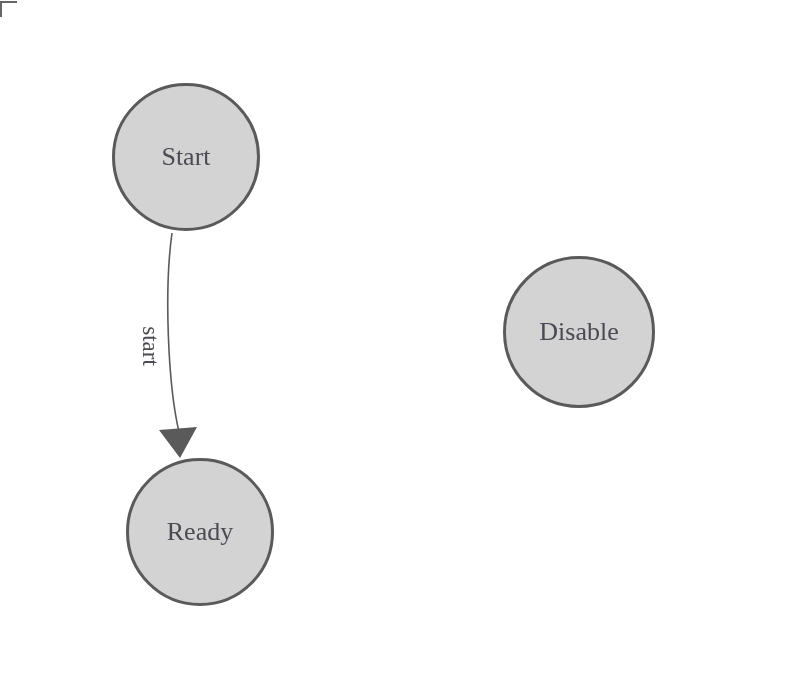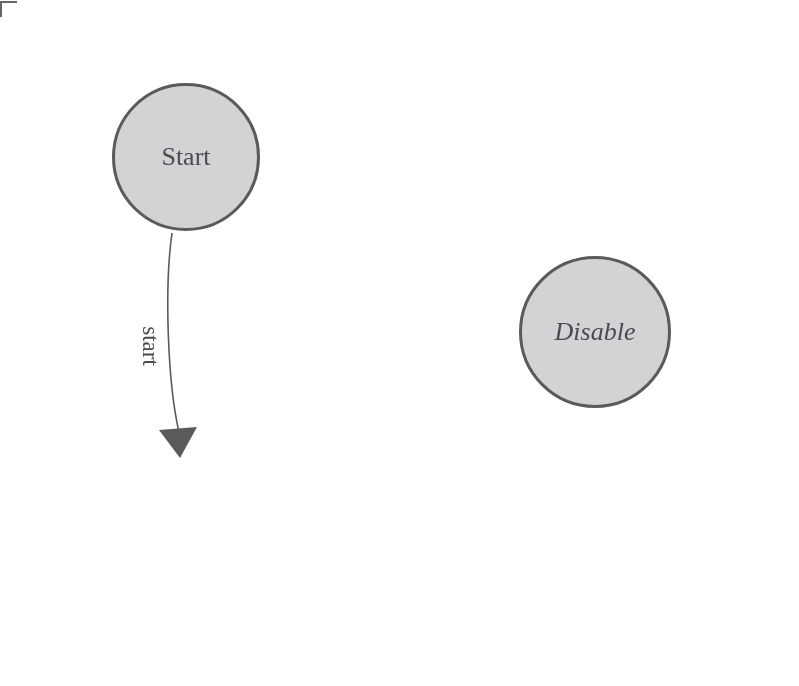--- a/index.html
+++ b/index.html
@@ -40,21 +40,21 @@
     border-radius: 50%;
     background: #d3d3d3;
     border: 3px solid #5a5a5a;
     display: flex;
     align-items: center;
     justify-content: center;
     cursor: default;
   }
   .node--start   { left: 112px; top:  83px; width: 148px; height: 148px; }
   .node--ready   { left: 126px; top: 458px; width: 148px; height: 148px; }
-  .node--disable { left: 519px; top: 256px; width: 152px; height: 152px; font-style: italic; }
+  .node--disable { left: 503px; top: 256px; width: 152px; height: 152px; }
   .node-label {
     font-size: 26px;
     color: #4a4a52;
     line-height: 1;
     user-select: none;
   }
   .edge-label {
     position: absolute;
     left: 150px;
     top: 346px;
@@ -77,18 +77,21 @@
     <path d="M 172 233 C 164 290, 168 385, 179 432" fill="none" stroke="#5a5a5a" stroke-width="1.6" style="pointer-events: stroke;"></path>
     <polygon points="159,430 197,427 180,458" fill="#5a5a5a"></polygon>
   </svg>
 
   <div class="edge-label">start</div>
 
   <div class="node node--start">
     <span class="node-label">Start</span>
   </div>
 
+  <div class="node node--ready">
+    <span class="node-label">Ready</span>
+  </div>
 
   <div class="node node--disable">
     <span class="node-label">Disable</span>
   </div>
 
 </div>
 
 </body></html>

